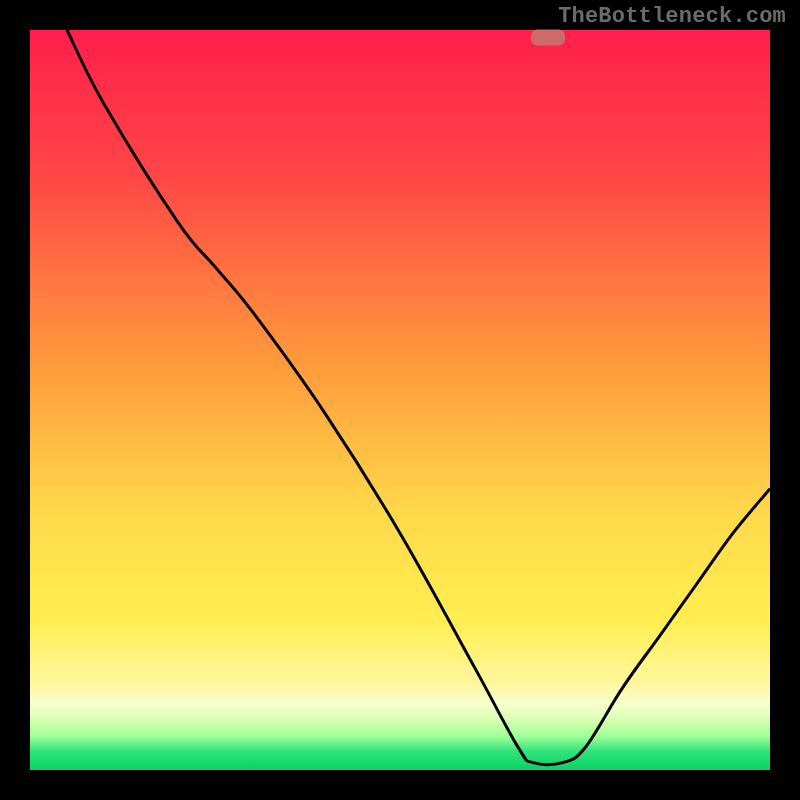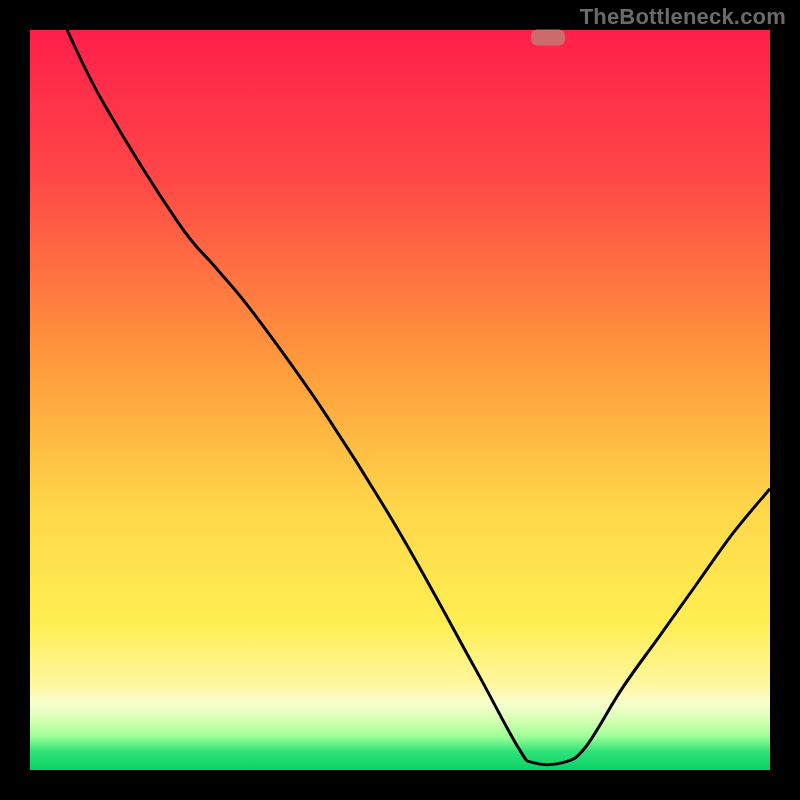--- a/index.html
+++ b/index.html
@@ -19,20 +19,21 @@
   }
   .watermark {
     position: absolute;
     top: 4px;
     right: 14px;
     color: #6b6b6b;
     font-size: 22px;
     font-weight: 600;
     letter-spacing: 0.2px;
     z-index: 10;
+    font-family: Liberation Mono, monospace;
   }
   svg.plot {
     position: absolute;
     left: 0;
     top: 0;
     width: 800px;
     height: 800px;
   }
   
 </style>

